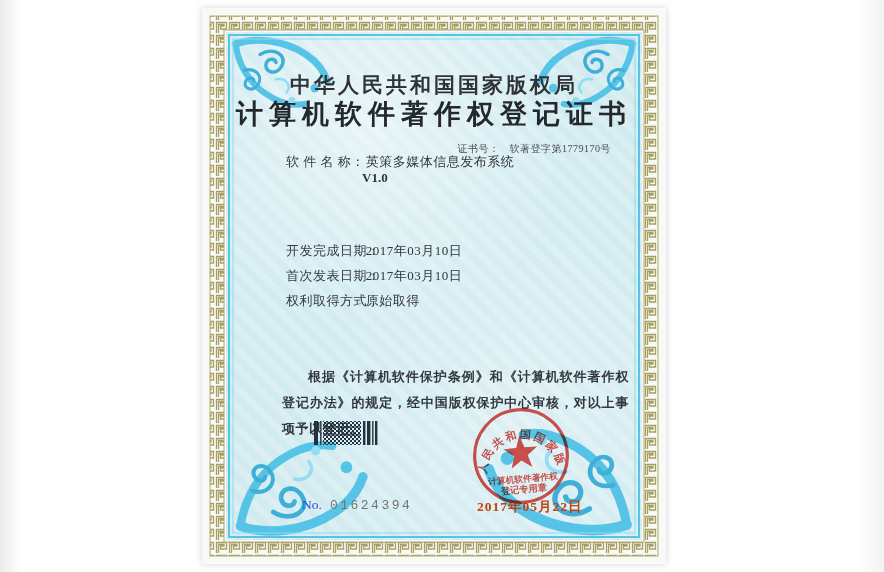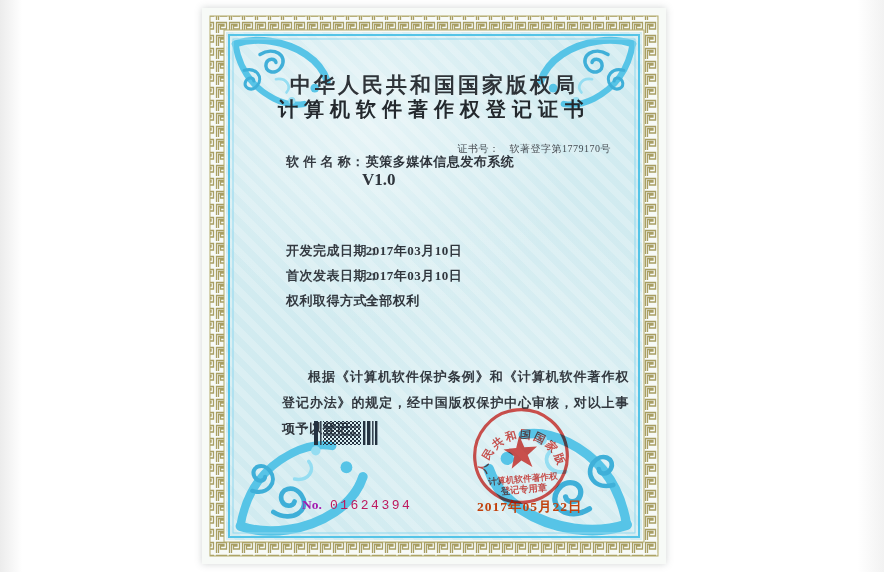--- a/index.html
+++ b/index.html
@@ -27,49 +27,49 @@
   .border-svg{position:absolute;left:0;top:0;z-index:2;pointer-events:none;}
   .flourish{position:absolute;z-index:1;opacity:.9;}
   .content{position:absolute;left:0;top:0;width:464px;height:556px;z-index:3;color:#343a40;}
   
   .issuer{
     position:absolute;left:30px;right:30px;top:63px;text-align:center;
     font-size:21px;font-weight:bold;letter-spacing:3px;color:#2e3338;
   }
   .cert-title{
     position:absolute;left:24px;right:24px;top:88px;text-align:center;
-    font-size:20px;font-weight:bold;letter-spacing:6px;color:#23282d;
+    font-size:27px;font-weight:bold;letter-spacing:6px;color:#23282d;
   }
   .certno{
     position:absolute;right:55px;top:134px;font-size:10px;color:#474d53;letter-spacing:.5px;
   }
   .certno .gap{display:inline-block;width:10px;}
-  .row{position:absolute;left:84px;font-size:13px;font-weight:700;letter-spacing:.5px;white-space:nowrap;}
+  .row{position:absolute;left:84px;font-size:13px;font-weight:400;letter-spacing:.5px;white-space:nowrap;}
   .row .lbl{display:inline-block;width:76px;color:#343a41;}
   .row .val{color:#2f353c;}
-  .subval{position:absolute;left:160px;font-size:17px;font-weight:600;color:#2f353c;}
+  .subval{position:absolute;left:160px;font-size:13px;font-weight:600;color:#2f353c;}
   .statement{
     position:absolute;left:80px;top:356px;width:347px;
     font-size:13px;font-weight:600;line-height:26px;color:#32383f;
     text-indent:2em;text-align:justify;letter-spacing:.5px;
   }
   
   .barcode{position:absolute;left:112px;top:412px;}
   
   .seal{
     position:absolute;left:270px;top:399px;z-index:4;
     transform:rotate(-5deg);opacity:.88;mix-blend-mode:multiply;
   }
   .issue-date{
     position:absolute;left:275px;top:490px;font-size:13.5px;font-weight:bold;
     letter-spacing:1px;color:#c2410c;z-index:3;
   }
   .serial{position:absolute;left:100px;top:489px;font-size:13.5px;z-index:3;}
-  .serial .no{color:#a21caf;font-weight:bold;margin-right:8px;text-align:right;}
-  .serial .num{color:#be185d;letter-spacing:2.5px;font-family:"Liberation Mono","DejaVu Sans Mono",monospace;font-size:13px;}
+  .serial .no{color:#1d4ed8;font-weight:normal;margin-right:8px;text-align:right;}
+  .serial .num{color:#737373;letter-spacing:2.5px;font-family:"Liberation Mono","DejaVu Sans Mono",monospace;font-size:13px;}
 </style>
 </head>
 <body>
 
 <div class="canvas">
   <div class="paper">
 
     <div class="panel"></div>
 
     <svg class="flourish" style="left:27px;top:27px;" width="108" height="84" viewBox="0 0 120 95">
@@ -151,21 +151,21 @@
         <span class="val">2017年03月10日</span>
       </div>
 
       <div class="row" style="top:259px;">
         <span class="lbl">首次发表日期：</span>
         <span class="val">2017年03月10日</span>
       </div>
 
       <div class="row" style="top:284px;">
         <span class="lbl">权利取得方式：</span>
-        <span class="val">全部权利</span>
+        <span class="val">原始取得</span>
       </div>
 
 
 
       <div class="statement">根据《计算机软件保护条例》和《计算机软件著作权登记办法》的规定，经中国版权保护中心审核，对以上事项予以登记。</div>
 
       <svg class="barcode" width="64" height="26" viewBox="0 0 64 26">
         <defs>
           <pattern id="bcnoise" width="4" height="4" patternUnits="userSpaceOnUse">
             <rect width="2" height="2" fill="#243240"></rect>

